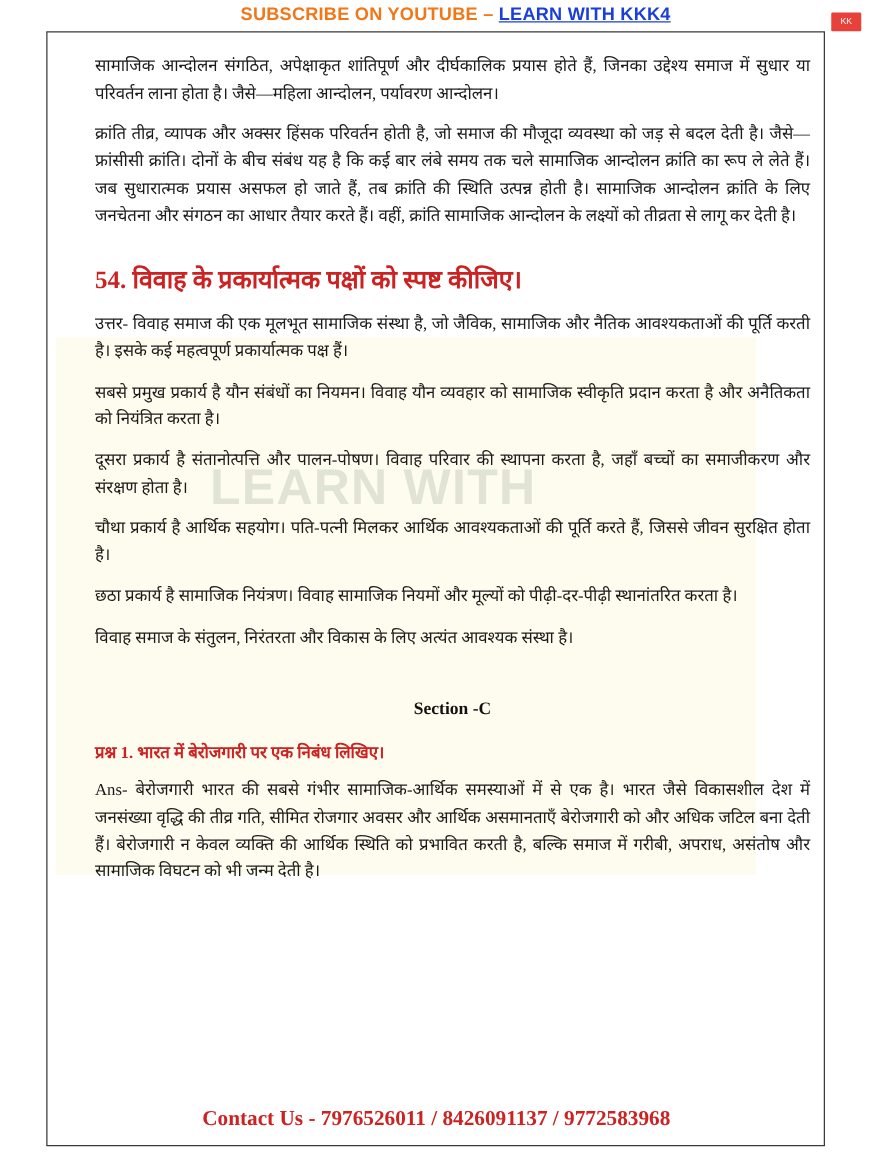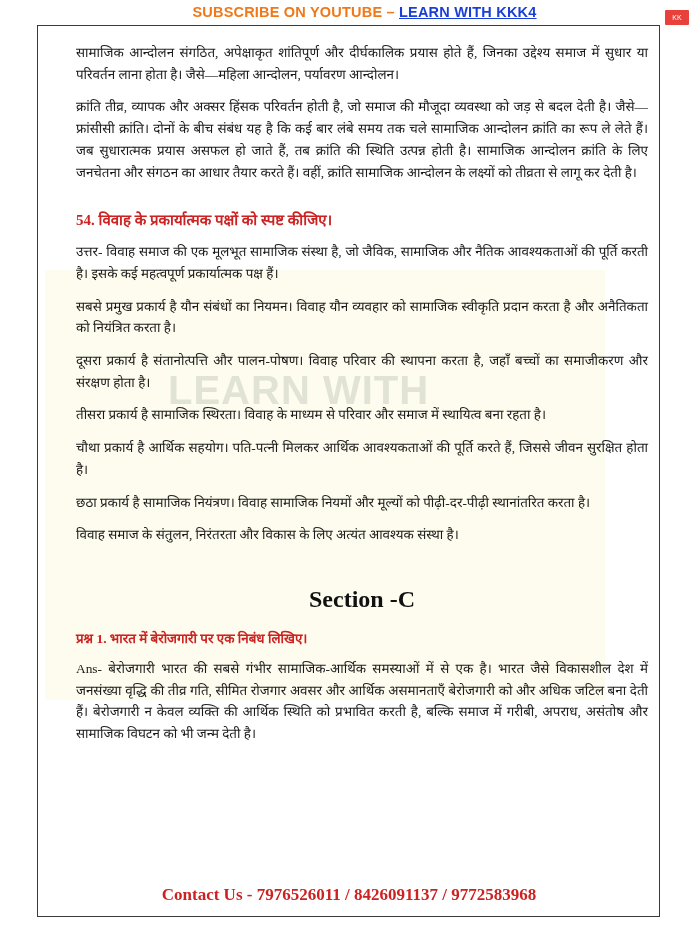--- a/index.html
+++ b/index.html
@@ -92,29 +92,29 @@
     margin: 0 0 11px 0;
     font-size: 13.4px;
     line-height: 1.62;
     text-align: justify;
     position: relative;
     z-index: 2;
   }
   .q-head {
     color: #cc2222;
     font-weight: bold;
-    font-size: 15px;
+    font-size: 20px;
     margin: 26px 0 12px 0;
     position: relative;
     z-index: 2;
   }
   .section-head {
     text-align: center;
     font-weight: bold;
-    font-size: 24px;
+    font-size: 14px;
     margin: 40px 0 16px 0;
     position: relative;
     z-index: 2;
     color: #111111;
   }
   .q-head-c {
     color: #cc2222;
     font-weight: bold;
     font-size: 13.4px;
     margin: 0 0 11px 0;
@@ -178,21 +178,20 @@
   <div class="content">
 
     <p>सामाजिक आन्दोलन संगठित, अपेक्षाकृत शांतिपूर्ण और दीर्घकालिक प्रयास होते हैं, जिनका उद्देश्य समाज में सुधार या परिवर्तन लाना होता है। जैसे—महिला आन्दोलन, पर्यावरण आन्दोलन।</p>
     <p>क्रांति तीव्र, व्यापक और अक्सर हिंसक परिवर्तन होती है, जो समाज की मौजूदा व्यवस्था को जड़ से बदल देती है। जैसे—फ्रांसीसी क्रांति। दोनों के बीच संबंध यह है कि कई बार लंबे समय तक चले सामाजिक आन्दोलन क्रांति का रूप ले लेते हैं। जब सुधारात्मक प्रयास असफल हो जाते हैं, तब क्रांति की स्थिति उत्पन्न होती है। सामाजिक आन्दोलन क्रांति के लिए जनचेतना और संगठन का आधार तैयार करते हैं। वहीं, क्रांति सामाजिक आन्दोलन के लक्ष्यों को तीव्रता से लागू कर देती है।</p>
 
     <div class="q-head">54. विवाह के प्रकार्यात्मक पक्षों को स्पष्ट कीजिए।</div>
 
     <p>उत्तर-  विवाह समाज की एक मूलभूत सामाजिक संस्था है, जो जैविक, सामाजिक और नैतिक आवश्यकताओं की पूर्ति करती है। इसके कई महत्वपूर्ण प्रकार्यात्मक पक्ष हैं।</p>
     <p>सबसे प्रमुख प्रकार्य है यौन संबंधों का नियमन। विवाह यौन व्यवहार को सामाजिक स्वीकृति प्रदान करता है और अनैतिकता को नियंत्रित करता है।</p>
     <p>दूसरा प्रकार्य है संतानोत्पत्ति और पालन-पोषण। विवाह परिवार की स्थापना करता है, जहाँ बच्चों का समाजीकरण और संरक्षण होता है।</p>
-    <p>तीसरा प्रकार्य है सामाजिक स्थिरता। विवाह के माध्यम से परिवार और समाज में स्थायित्व बना रहता है।</p>
     <p>चौथा प्रकार्य है आर्थिक सहयोग। पति-पत्नी मिलकर आर्थिक आवश्यकताओं की पूर्ति करते हैं, जिससे जीवन सुरक्षित होता है।</p>
     <p>छठा प्रकार्य है सामाजिक नियंत्रण। विवाह सामाजिक नियमों और मूल्यों को पीढ़ी-दर-पीढ़ी स्थानांतरित करता है।</p>
     <p>विवाह समाज के संतुलन, निरंतरता और विकास के लिए अत्यंत आवश्यक संस्था है।</p>
 
     <div class="section-head">Section -C</div>
 
     <div class="q-head-c">प्रश्न 1. भारत में बेरोजगारी पर एक निबंध लिखिए।</div>
     <p>Ans- बेरोजगारी भारत की सबसे गंभीर सामाजिक-आर्थिक समस्याओं में से एक है। भारत जैसे विकासशील देश में जनसंख्या वृद्धि की तीव्र गति, सीमित रोजगार अवसर और आर्थिक असमानताएँ बेरोजगारी को और अधिक जटिल बना देती हैं। बेरोजगारी न केवल व्यक्ति की आर्थिक स्थिति को प्रभावित करती है, बल्कि समाज में गरीबी, अपराध, असंतोष और सामाजिक विघटन को भी जन्म देती है।</p>
 
   </div>

